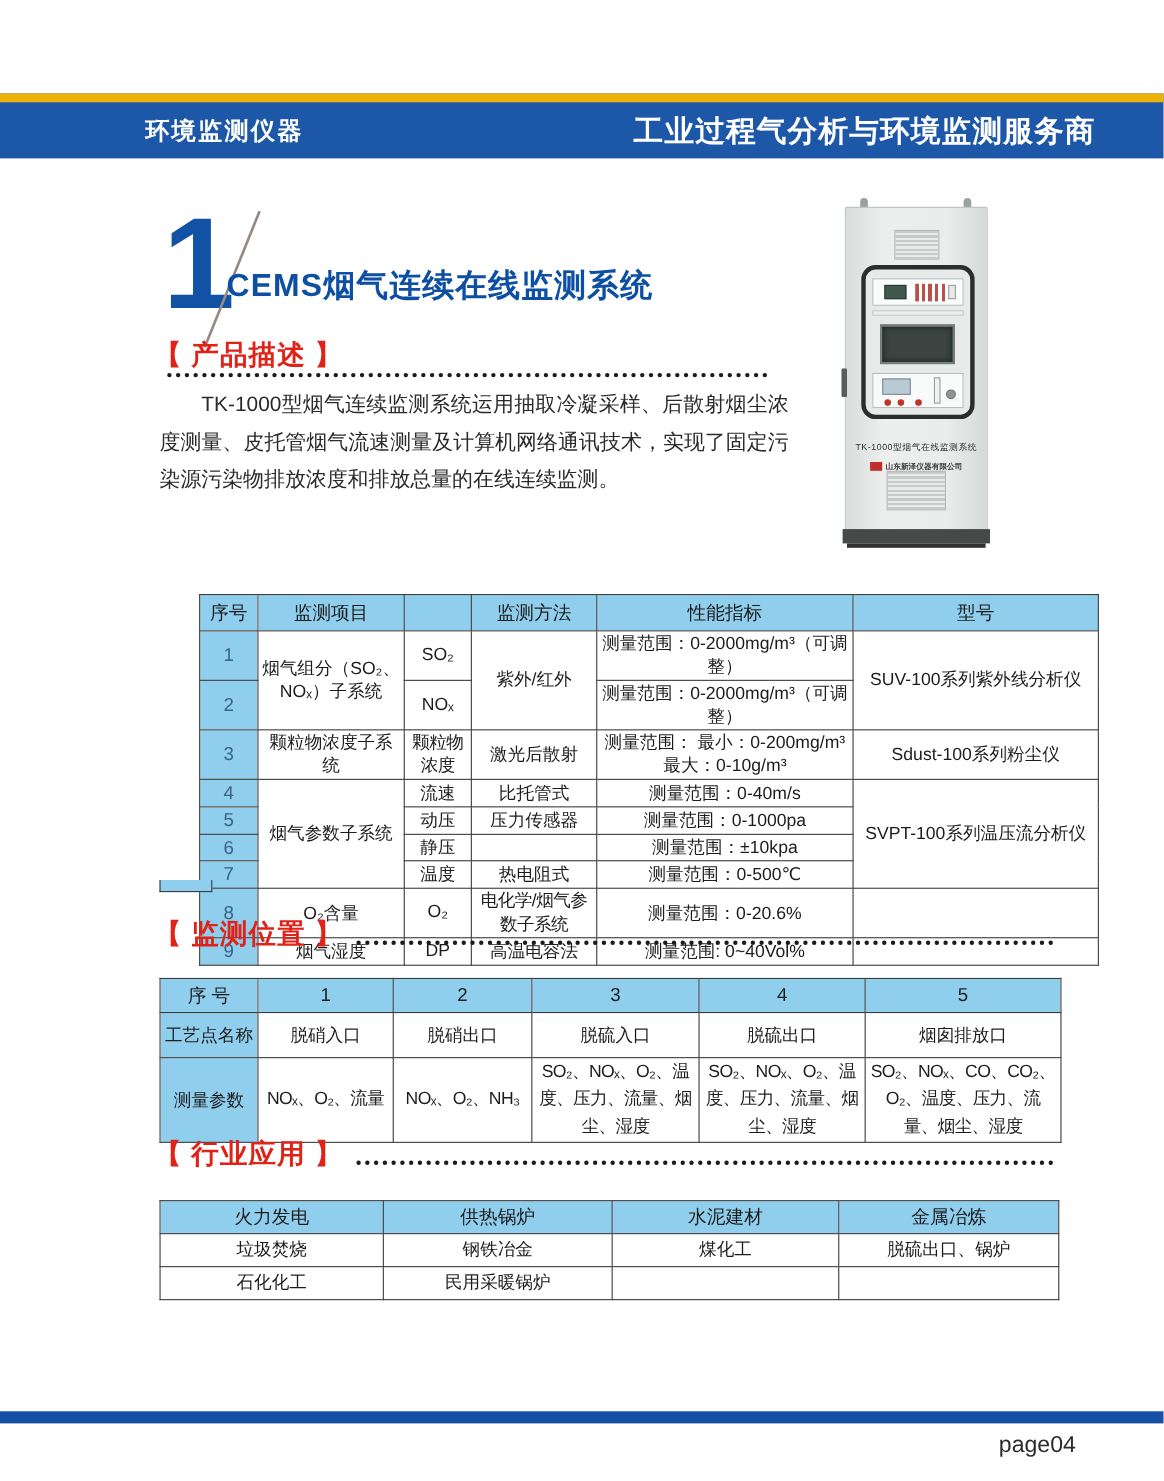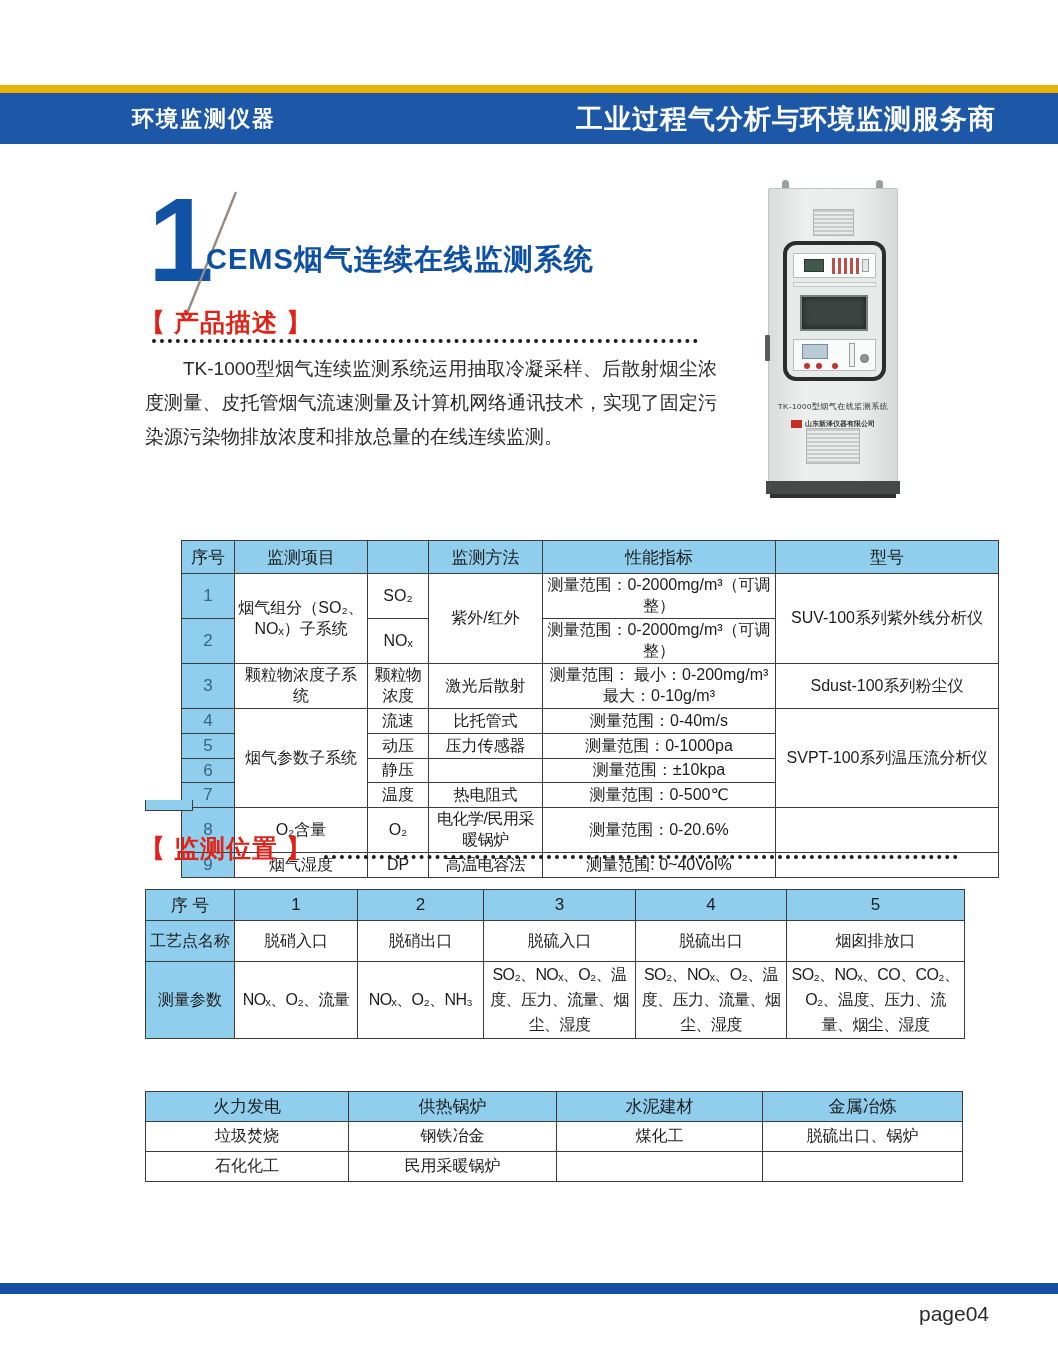--- a/index.html
+++ b/index.html
@@ -74,21 +74,21 @@
   .tbl td.bluecell { background:#8fceec; }
   .tbl td.no { background:#8fceec; color:#3a6386; font-size:17px; }
   .preline { white-space:pre-line; }
   .small { font-size:12.5px; letter-spacing:-0.5px; }
   .tiny  { font-size:12px; letter-spacing:-0.5px; }
   .params-cell { font-size:14.5px; line-height:1.55; letter-spacing:-0.6px; }
   .leftover { position:absolute; left:145px; top:800px; width:48px; height:11px; background:#8fceec; border:1px solid #3c3c3c; border-top:none; }
 
   
   .footbar { position:absolute; left:0; top:1283px; width:1058px; height:11px; background:#1550a5; }
-  .pagenum { position:absolute; left:908px; top:1302px; width:92px; text-align:center; font-size:21px; color:#2b2b2b; }
+  .pagenum { position:absolute; left:908px; top:1302px; width:92px; text-align:left; font-size:21px; color:#2b2b2b; }
 </style>
 </head>
 <body>
 
 <div class="page">
 
   <header class="topbar">
     <span class="topbar-left">环境监测仪器</span>
     <span class="topbar-right">工业过程气分析与环境监测服务商</span>
   </header>
@@ -203,21 +203,21 @@
     <tr style="height:25px">
       <td class="no">7</td>
       <td>温度</td>
       <td>热电阻式</td>
       <td>测量范围：0-500℃</td>
     </tr>
     <tr style="height:23px">
       <td class="no">8</td>
       <td>O₂含量</td>
       <td>O₂</td>
-      <td class="small">电化学/民用采暖锅炉</td>
+      <td class="small">电化学/烟气参数子系统</td>
       <td>测量范围：0-20.6%</td>
       <td></td>
     </tr>
     <tr style="height:25px">
       <td class="no">9</td>
       <td>烟气湿度</td>
       <td>DP</td>
       <td>高温电容法</td>
       <td>测量范围: 0~40Vol%</td>
       <td></td>
@@ -261,20 +261,24 @@
       <td class="bluecell">测量参数</td>
       <td class="params-cell">NOₓ、O₂、流量</td>
       <td class="params-cell">NOₓ、O₂、NH₃</td>
       <td class="params-cell">SO₂、NOₓ、O₂、温度、压力、流量、烟尘、湿度</td>
       <td class="params-cell">SO₂、NOₓ、O₂、温度、压力、流量、烟尘、湿度</td>
       <td class="params-cell">SO₂、NOₓ、CO、CO₂、O₂、温度、压力、流量、烟尘、湿度</td>
     </tr>
   </tbody>
     </table>
 
+  <div class="sec-head" style="left:140px; top:1032px; width:822px;">
+    <span class="sec-title">【 行业应用 】</span>
+    <span class="dots"></span>
+  </div>
 
   <table class="tbl" style="left:145px; top:1091px; width:817px;">
     <colgroup>
       <col style="width:203px">
         <col style="width:208px">
         <col style="width:206px">
         <col style="width:200px">
     </colgroup>
     <tbody>
         <tr style="height:30px">

